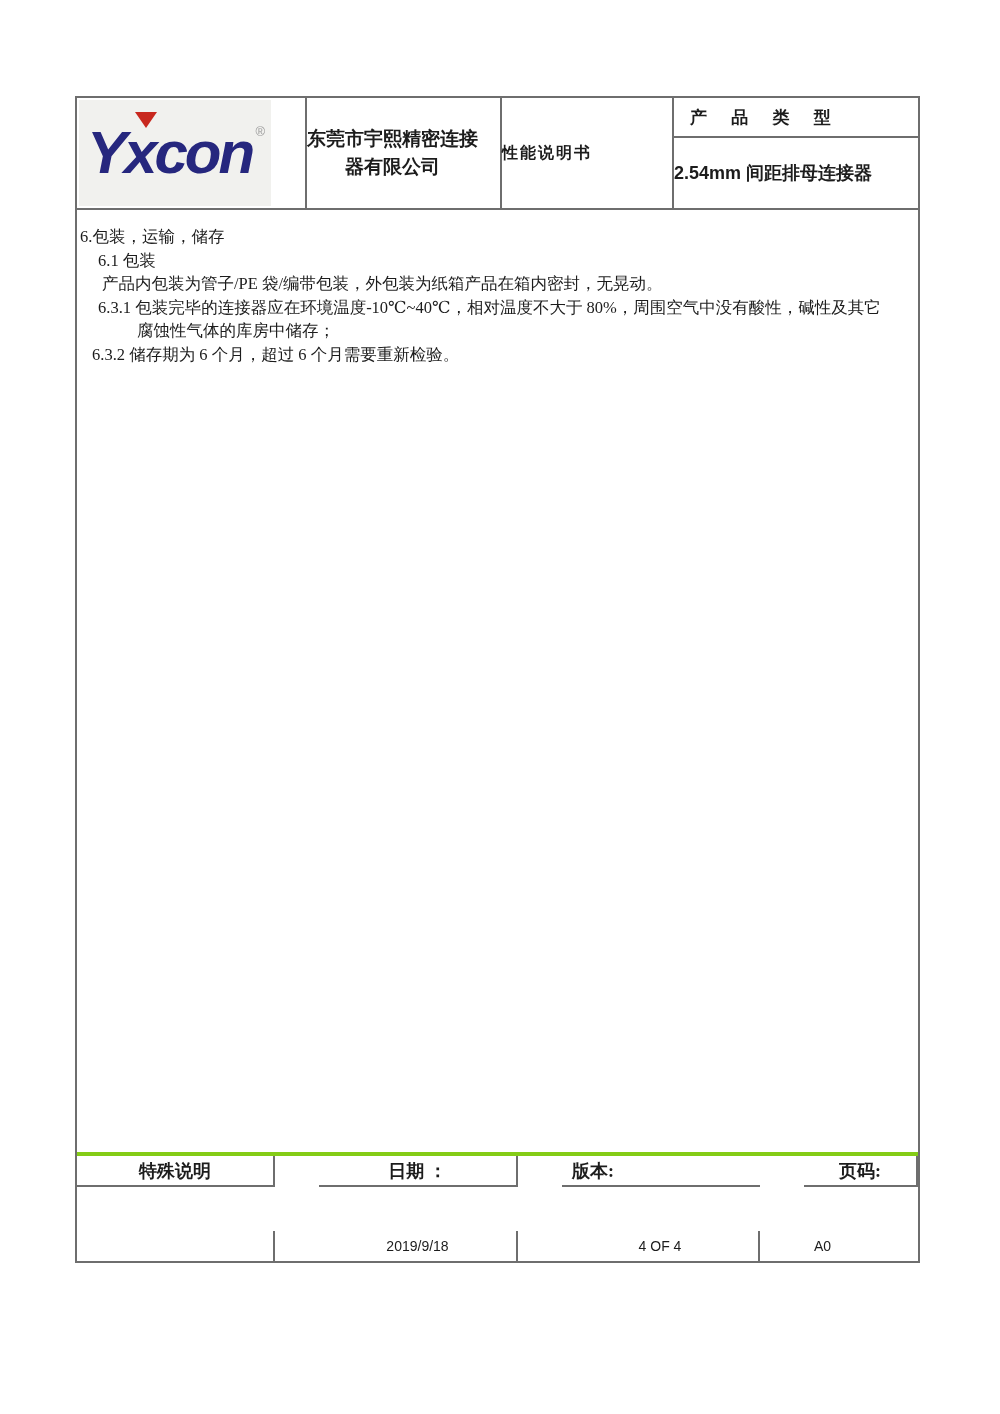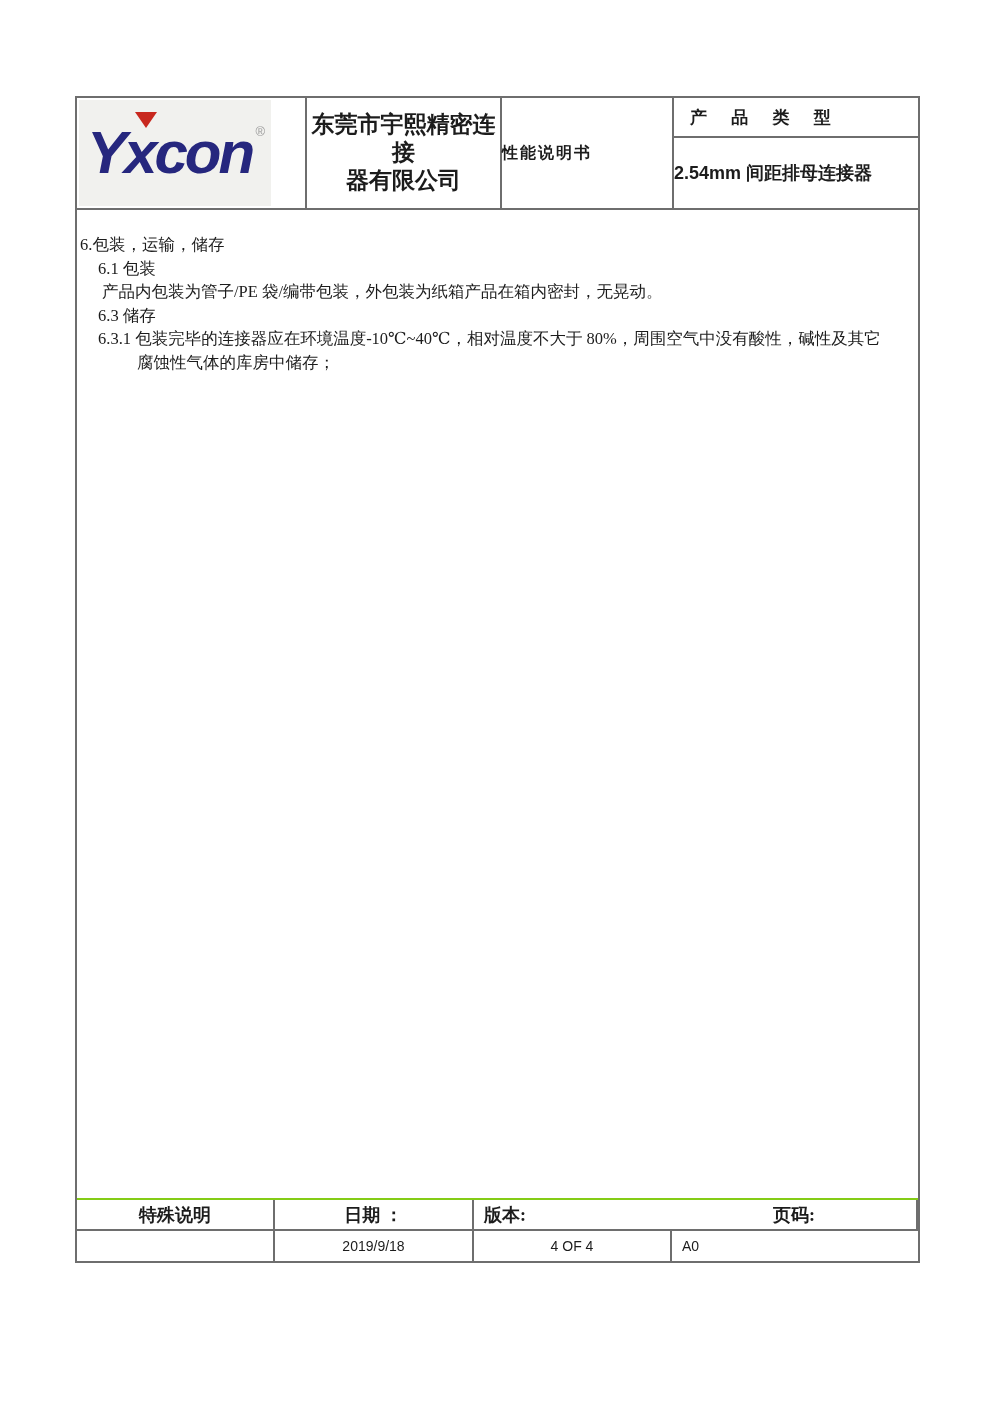--- a/index.html
+++ b/index.html
@@ -30,45 +30,45 @@
   }
   .logo-tri{
     position:absolute;left:56px;top:12px;width:0;height:0;
     border-left:11px solid transparent;border-right:11px solid transparent;
     border-top:16px solid #c8281e;
   }
   .logo-reg{
     position:absolute;right:6px;top:24px;font-size:13px;color:#9a9a9a;
     font-family:"Liberation Sans",sans-serif;font-style:normal;font-weight:normal;
   }
-  .company{font-weight:bold;font-size:23px;text-align:center;line-height:28px;}
+  .company{font-weight:bold;font-size:19px;text-align:center;line-height:28px;}
   .doc-title{font-weight:bold;font-size:16px;letter-spacing:2px;}
   .product-cell{display:flex;flex-direction:column;align-items:stretch;}
   .pt-label-row{
     height:40px;min-height:40px;border-bottom:2px solid #6e6e6e;
     display:flex;align-items:center;padding-left:16px;
     font-weight:bold;font-size:17px;letter-spacing:10px;box-sizing:border-box;
   }
   .pt-value-row{
     flex:1;display:flex;align-items:center;
     font-weight:bold;font-size:18px;
     font-family:"Liberation Sans","DejaVu Sans",sans-serif;
   }
   
-  .body-area{flex:1;padding-top:23px;font-size:16.5px;line-height:23.5px;overflow:hidden;}
+  .body-area{flex:1;padding-top:15px;font-size:16.5px;line-height:23.5px;overflow:hidden;}
   .line{white-space:pre;}
   .ind-a{padding-left:3px;}
   .ind-b{padding-left:21px;}
   .ind-c{padding-left:25px;}
   .ind-d{padding-left:60px;}
   .ind-e{padding-left:15px;}
   
   .footer{
     display:grid;grid-template-columns:198px 199px 198px 1fr;
-    grid-template-rows:31px 30px;border-top:2px solid #84cc16;
+    grid-template-rows:31px 30px;border-top:4px solid #84cc16;gap:44px;
   }
   .fcell{
     border-right:2px solid #6e6e6e;display:flex;align-items:center;justify-content:center;
     font-size:18px;box-sizing:border-box;
   }
   .fcell.lastcol{border-right:none;}
   .fcell.hrow{border-bottom:2px solid #6e6e6e;font-weight:bold;}
   .fcell.left{justify-content:flex-start;padding-left:10px;}
   .fcell.val{font-family:"Liberation Sans","DejaVu Sans",sans-serif;font-size:14px;}
 </style>
@@ -97,23 +97,23 @@
     <div class="hcell last product-cell">
       <div class="pt-label-row">产 品 类 型</div>
       <div class="pt-value-row">2.54mm 间距排母连接器</div>
     </div>
   </div>
 
   <div class="body-area">
     <div class="line ind-a">6.包装，运输，储存</div>
     <div class="line ind-b">6.1 包装</div>
     <div class="line ind-c">产品内包装为管子/PE 袋/编带包装，外包装为纸箱产品在箱内密封，无晃动。</div>
-    <div class="line ind-b">6.3 储存</div>
     <div class="line ind-b">6.3.1 包装完毕的连接器应在环境温度-10℃~40℃，相对温度不大于 80%，周围空气中没有酸性，碱性及其它</div>
     <div class="line ind-d">腐蚀性气体的库房中储存；</div>
+    <div class="line ind-e">6.3.2 储存期为 6 个月，超过 6 个月需要重新检验。</div>
   </div>
 
   <div class="footer">
     <div class="fcell hrow">特殊说明</div>
     <div class="fcell hrow">日期 ：</div>
     <div class="fcell hrow lastcol left">版本:</div>
     <div class="fcell hrow">页码:</div>
 
     <div class="fcell"></div>
     <div class="fcell val">2019/9/18</div>

